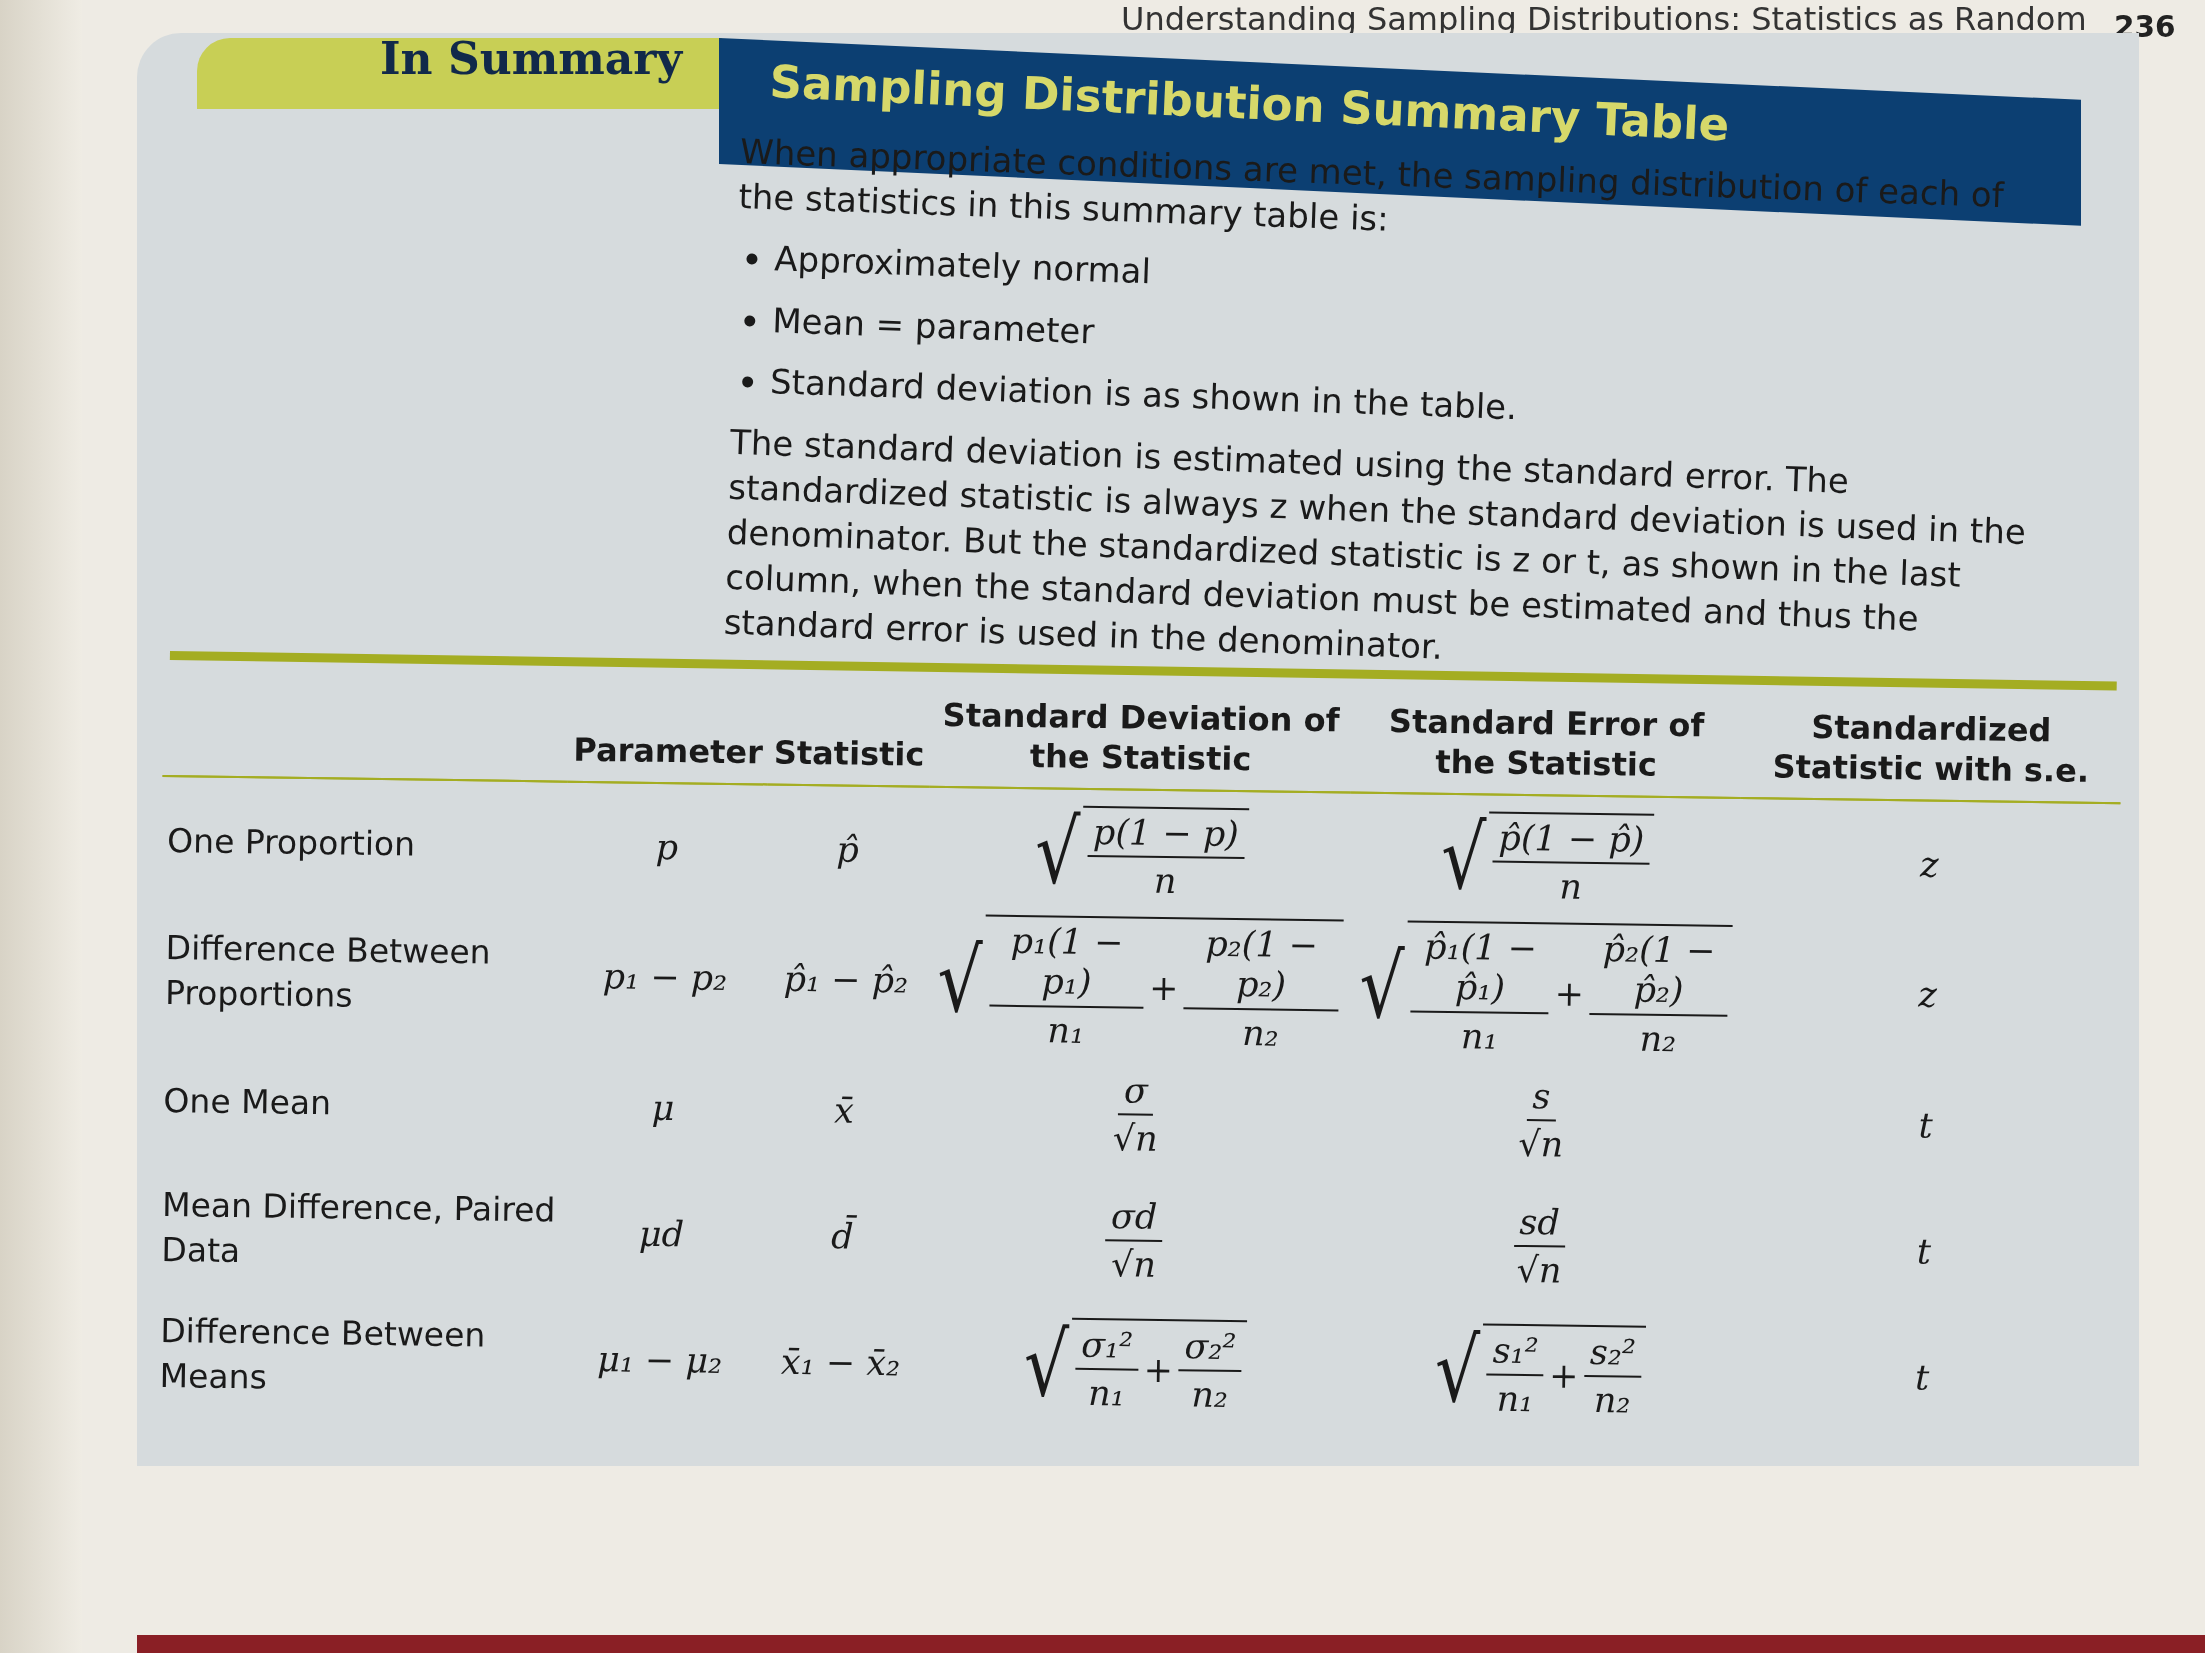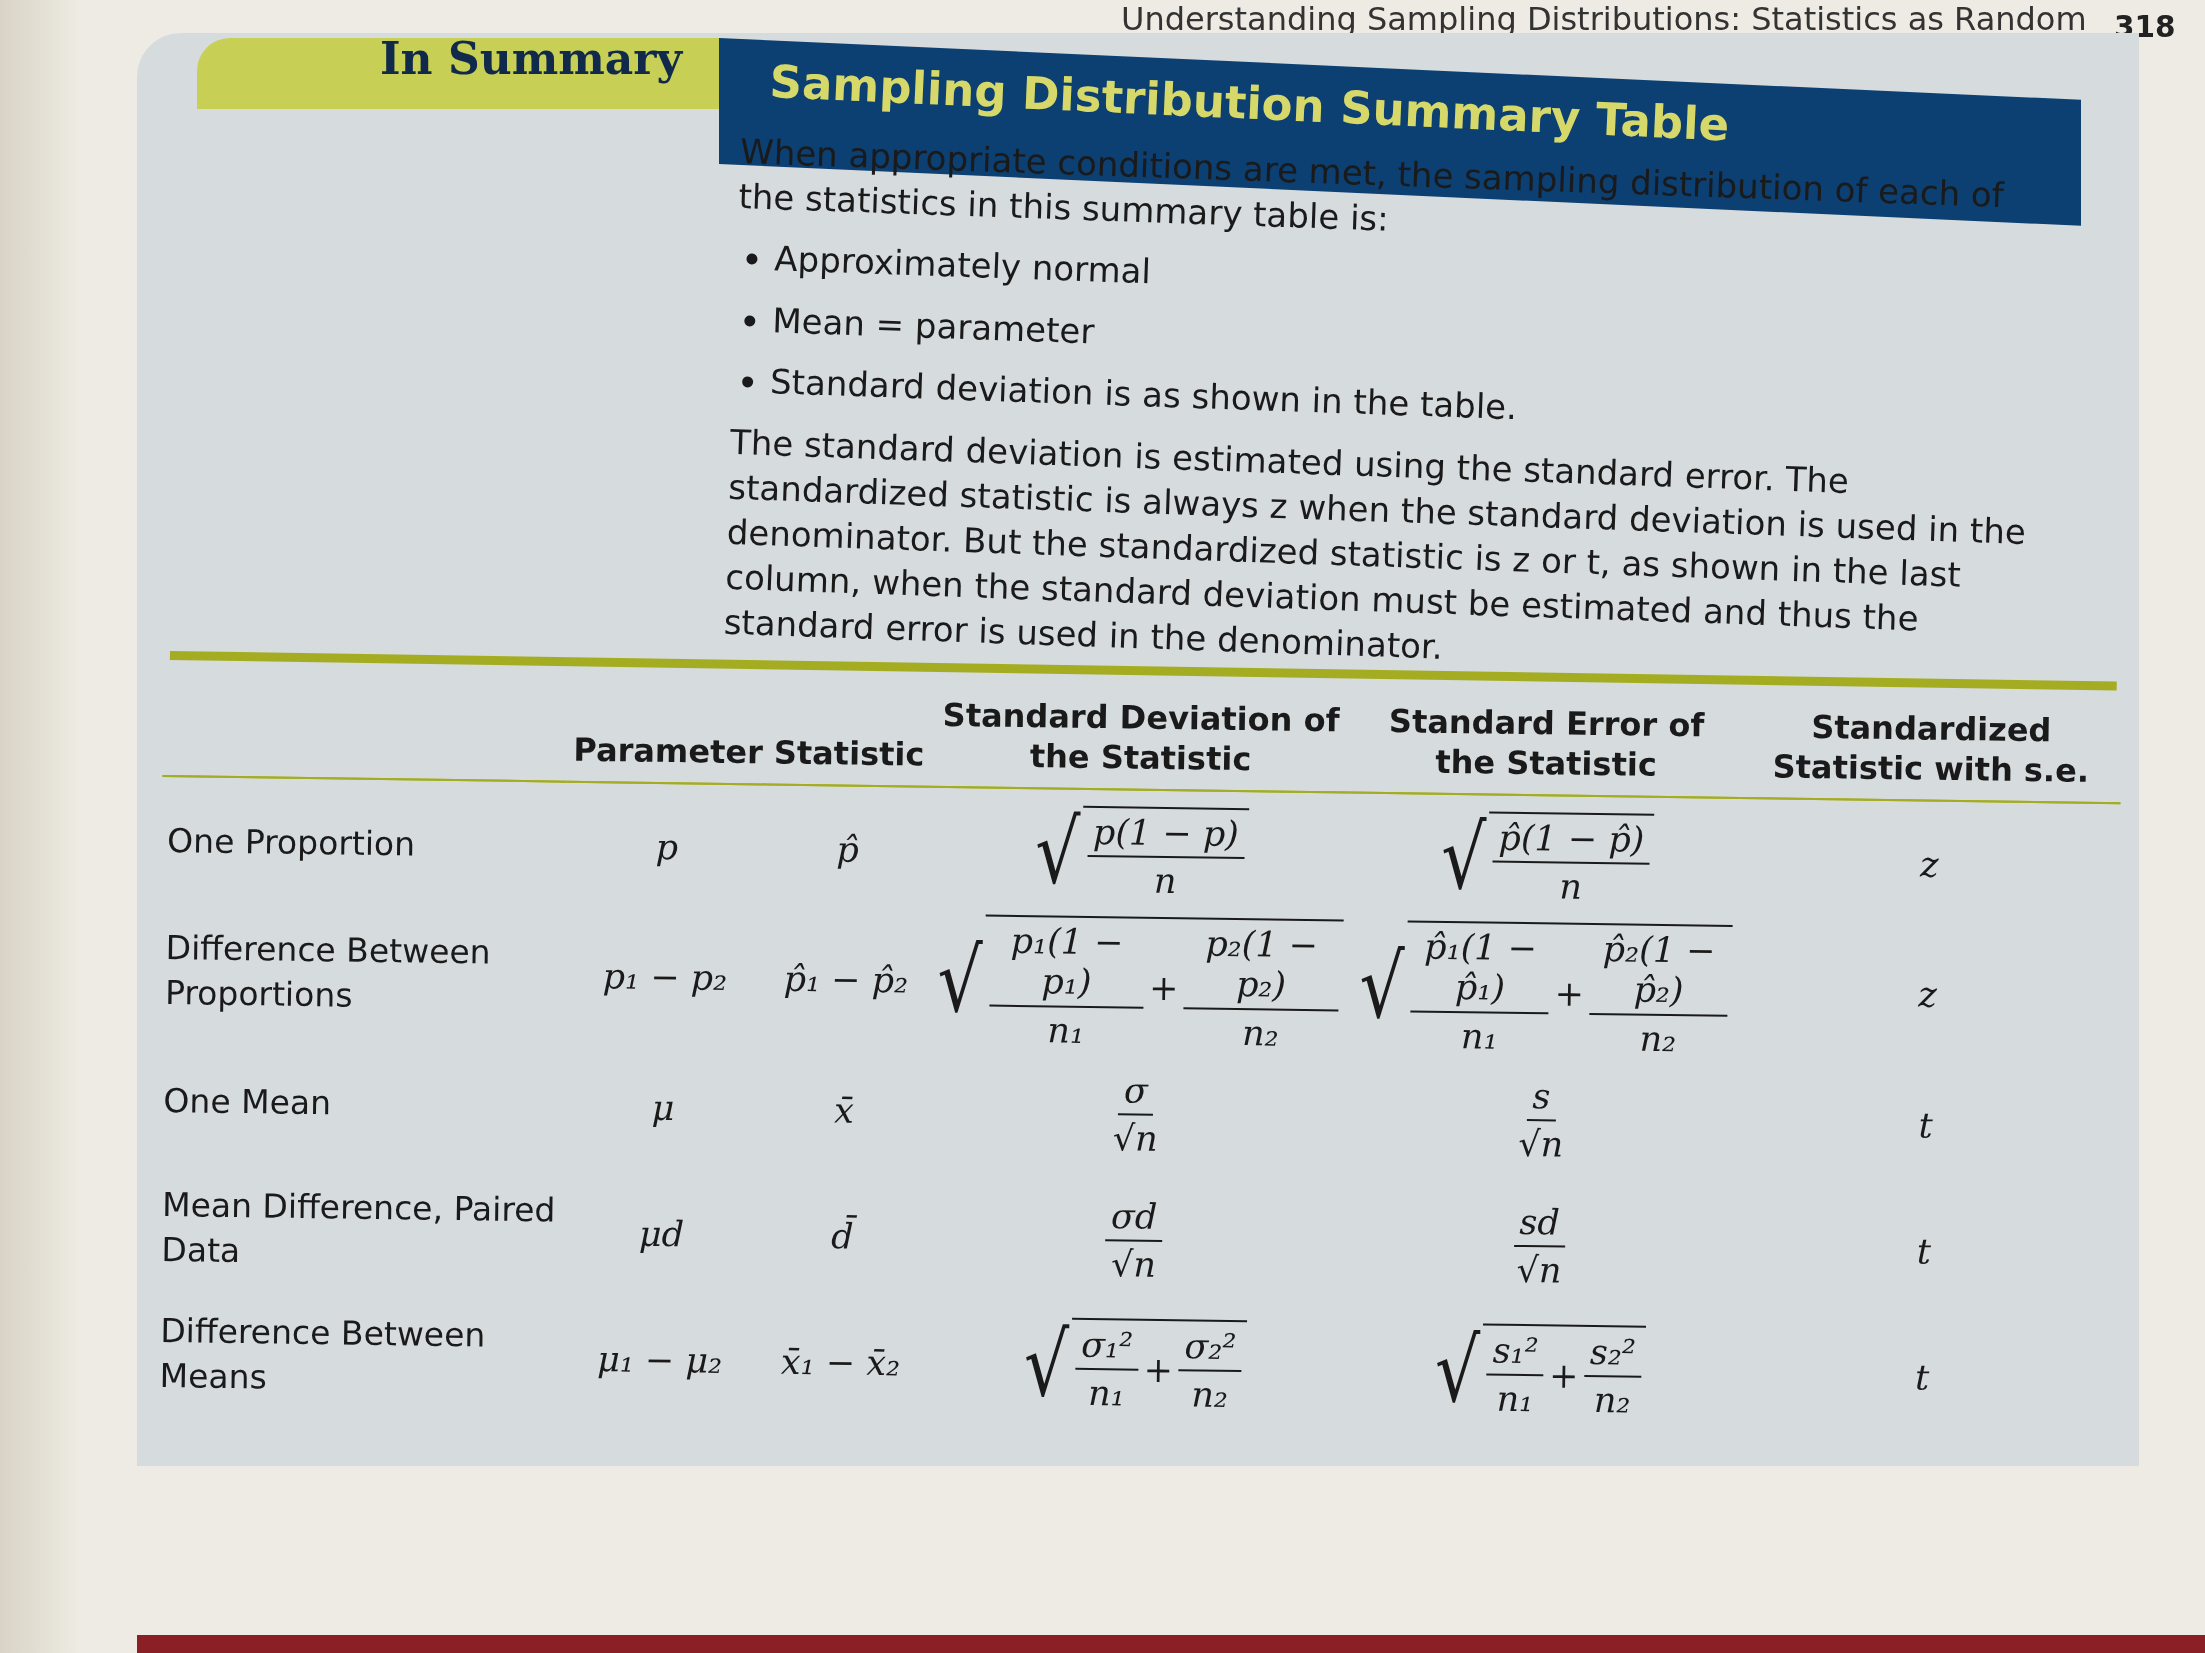--- a/index.html
+++ b/index.html
@@ -34,21 +34,21 @@
   .plus{font-style:normal;margin:0 5.5px;}
   .bottom-band{position:absolute;left:137px;top:1635px;width:2078px;height:22px;background:#8a1f25;}
 </style>
 </head>
 <body>
 
 <div class="spine"></div>
 <div class="page"></div>
 
 <div class="running-head">Understanding Sampling Distributions: Statistics as Random Variables</div>
-<div class="page-num">318</div>
+<div class="page-num">236</div>
 
 <div class="panel"></div>
 <div class="tab"></div>
 <div class="tab-text">In Summary</div>
 <div class="banner"></div>
 <div class="banner-text">Sampling Distribution Summary Table</div>
 
 <div class="intro">
   <p>When appropriate conditions are met, the sampling distribution of each of the statistics in this summary table is:</p>
   <ul>

